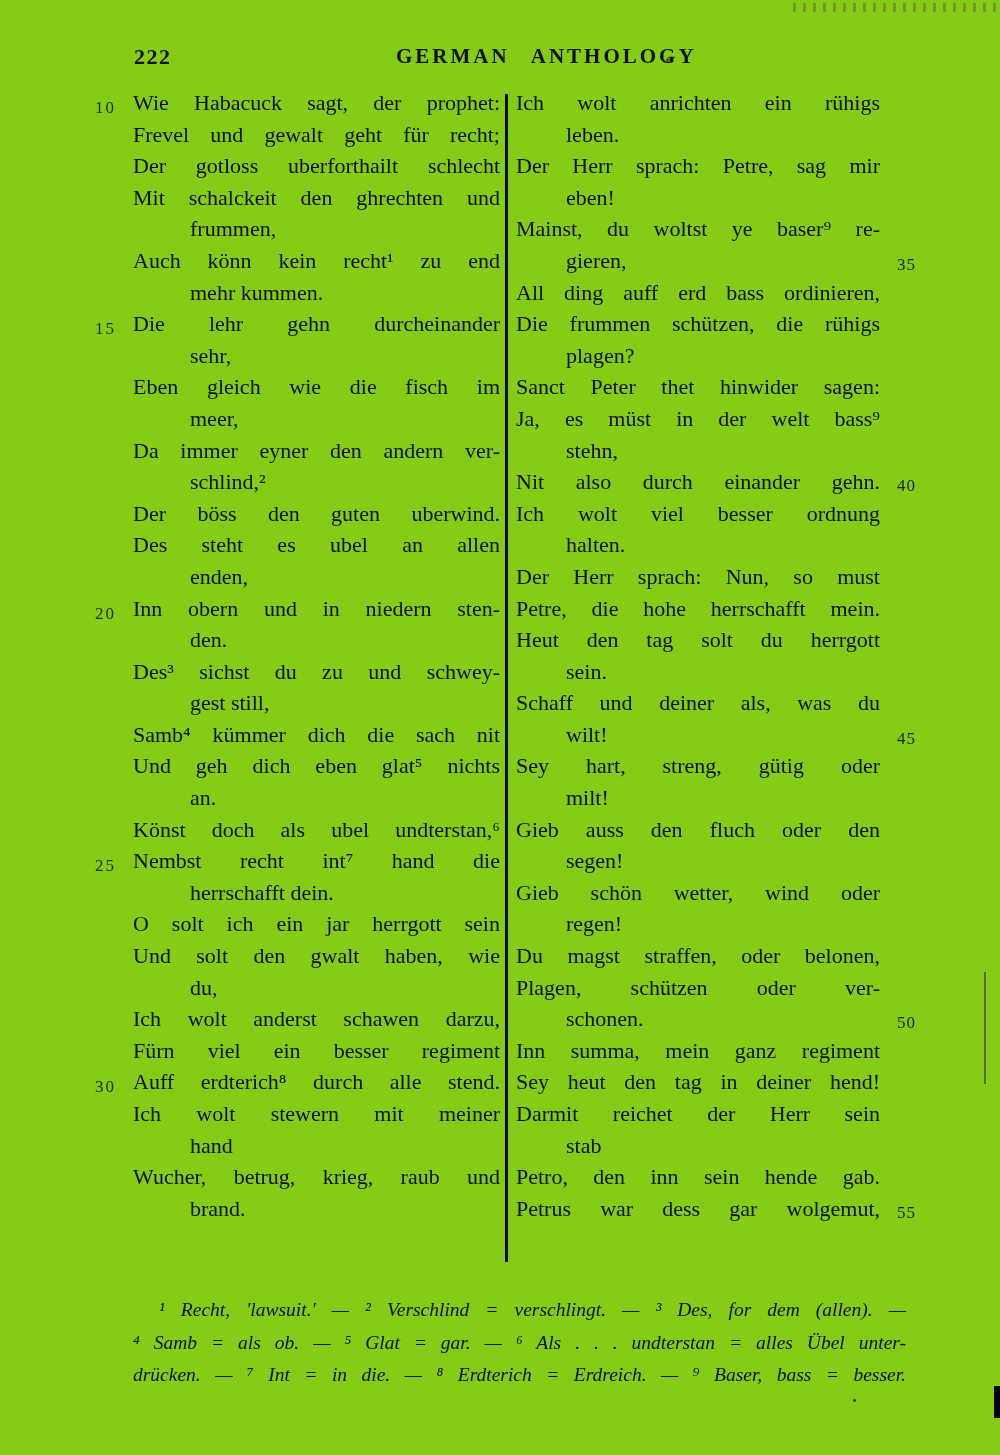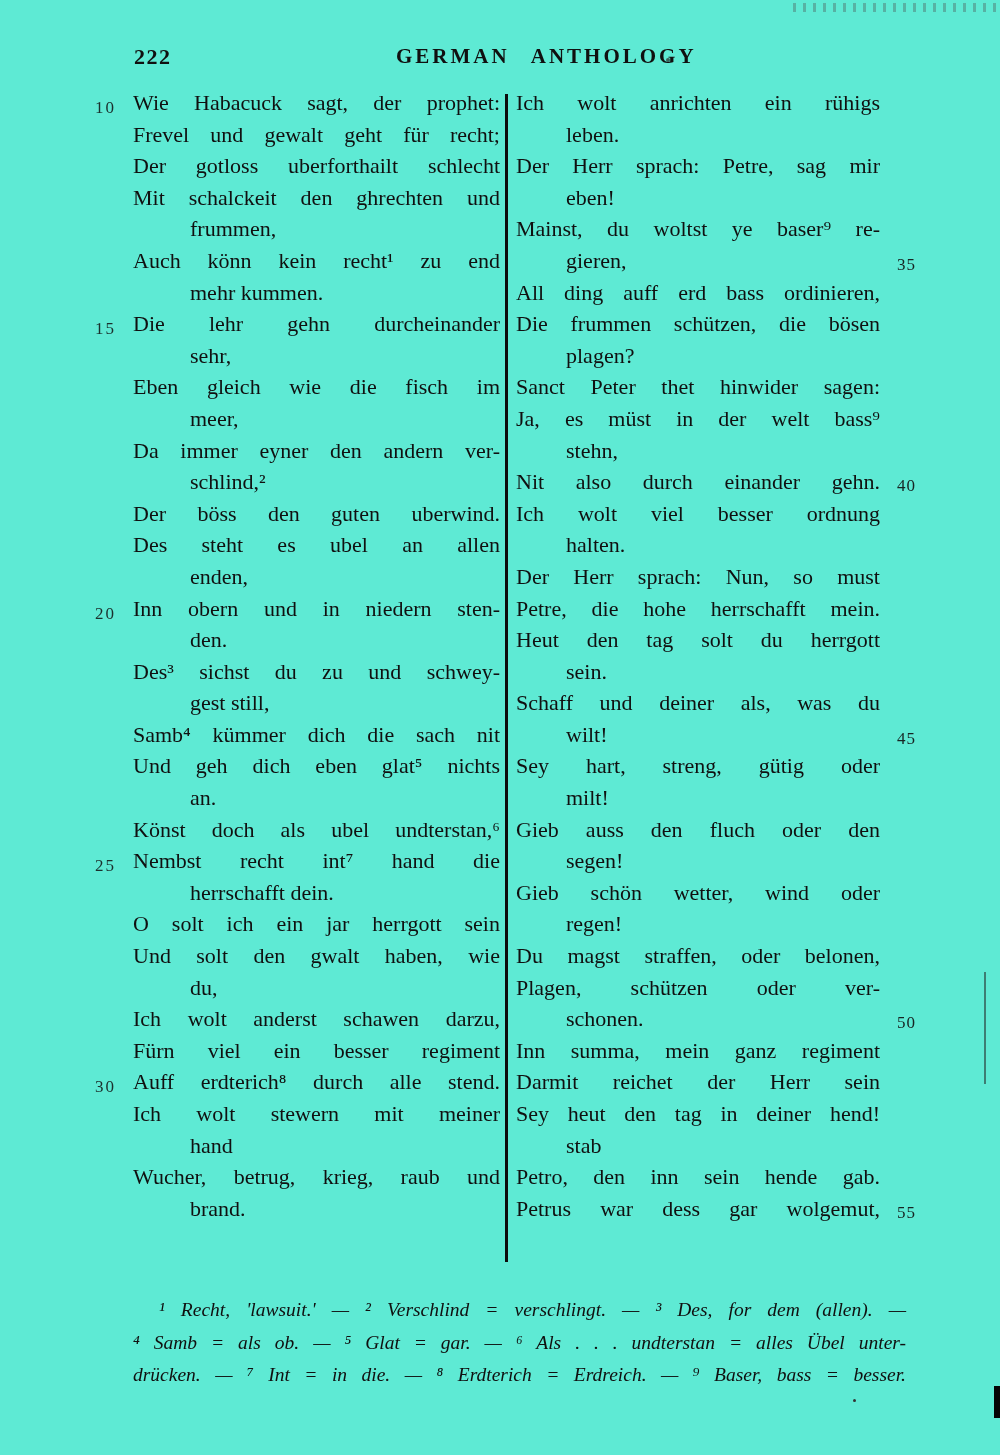--- a/index.html
+++ b/index.html
@@ -1,20 +1,20 @@
 <!DOCTYPE html>
 <html><head>
 <meta charset="utf-8">
 <style>
   html,body { margin:0; padding:0; background:#e8e8e8; }
   .page {
     position:relative;
     width:1000px; height:1455px;
     margin:0 auto;
-    background:#5eead4;
+    background:#84cc16;
     font-family:"Liberation Serif","DejaVu Serif",serif;
     color:#101010;
     overflow:hidden;
   }
 
   
   .pagenum {
     position:absolute; left:134px; top:44px;
     font-size:22px; font-weight:bold; letter-spacing:1.5px;
   }
@@ -154,21 +154,21 @@
       <div class="line indent"><span>brand.</span></div>
     </div>
   <div class="col col-right">
       <div class="line"><span>Ich wolt anrichten ein rühigs</span></div>
       <div class="line indent"><span>leben.</span></div>
       <div class="line"><span>Der Herr sprach:  Petre, sag mir</span></div>
       <div class="line indent"><span>eben!</span></div>
       <div class="line"><span>Mainst, du woltst ye baser⁹ re-</span></div>
       <div class="line indent"><span class="rnum">35</span><span>gieren,</span></div>
       <div class="line"><span>All ding auff erd bass ordinieren,</span></div>
-      <div class="line"><span>Die frummen schützen, die bösen</span></div>
+      <div class="line"><span>Die frummen schützen, die rühigs</span></div>
       <div class="line indent"><span>plagen?</span></div>
       <div class="line"><span>Sanct Peter thet hinwider sagen:</span></div>
       <div class="line"><span>Ja, es müst in der welt bass⁹</span></div>
       <div class="line indent"><span>stehn,</span></div>
       <div class="line"><span class="rnum">40</span><span>Nit also durch einander gehn.</span></div>
       <div class="line"><span>Ich wolt viel besser ordnung</span></div>
       <div class="line indent"><span>halten.</span></div>
       <div class="line"><span>Der Herr sprach:  Nun, so must</span></div>
       <div class="line"><span>Petre, die hohe herrschafft mein.</span></div>
       <div class="line"><span>Heut den tag solt du herrgott</span></div>
@@ -178,22 +178,22 @@
       <div class="line"><span>Sey hart, streng, gütig oder</span></div>
       <div class="line indent"><span>milt!</span></div>
       <div class="line"><span>Gieb auss den fluch oder den</span></div>
       <div class="line indent"><span>segen!</span></div>
       <div class="line"><span>Gieb schön wetter, wind oder</span></div>
       <div class="line indent"><span>regen!</span></div>
       <div class="line"><span>Du magst straffen, oder belonen,</span></div>
       <div class="line"><span>Plagen, schützen oder ver-</span></div>
       <div class="line indent"><span class="rnum">50</span><span>schonen.</span></div>
       <div class="line"><span>Inn summa, mein ganz regiment</span></div>
+      <div class="line"><span>Sey heut den tag in deiner hend!</span></div>
       <div class="line"><span>Darmit reichet der Herr sein</span></div>
-      <div class="line"><span>Sey heut den tag in deiner hend!</span></div>
       <div class="line indent"><span>stab</span></div>
       <div class="line"><span>Petro, den inn sein hende gab.</span></div>
       <div class="line"><span class="rnum">55</span><span>Petrus war dess gar wolgemut,</span></div>
     </div>
 
   <div class="footnotes">
     <div class="fline first">¹ Recht, 'lawsuit.' — ² Verschlind = verschlingt. — ³ Des, for dem (allen). —</div>
     <div class="fline">⁴ Samb = als ob. — ⁵ Glat = gar. — ⁶ Als . . . undterstan = alles Übel unter-</div>
     <div class="fline">drücken. — ⁷ Int = in die. — ⁸ Erdterich = Erdreich. — ⁹ Baser, bass = besser.</div>
   </div>

